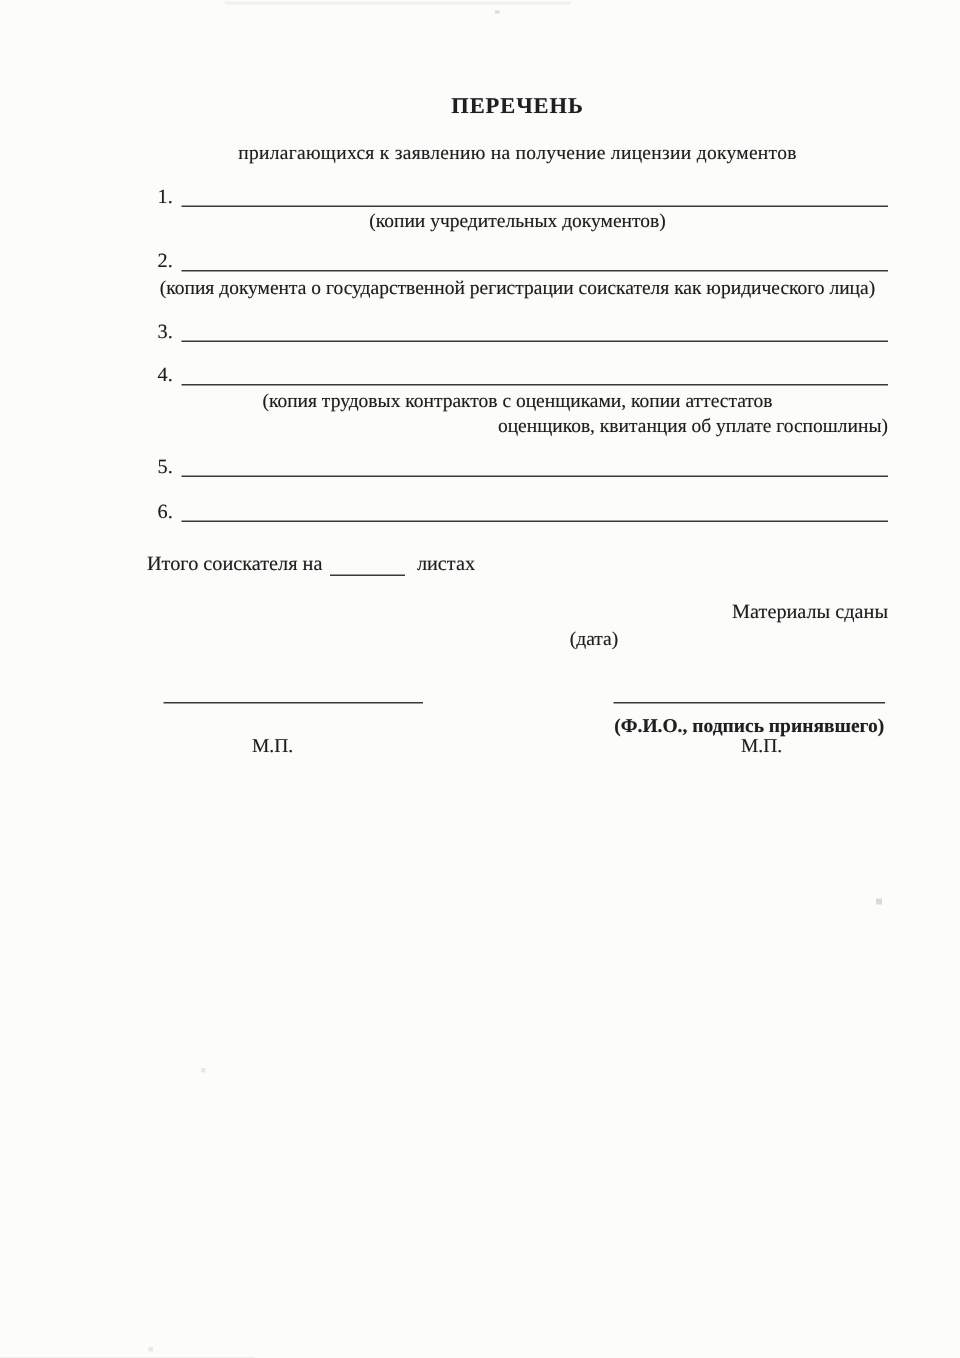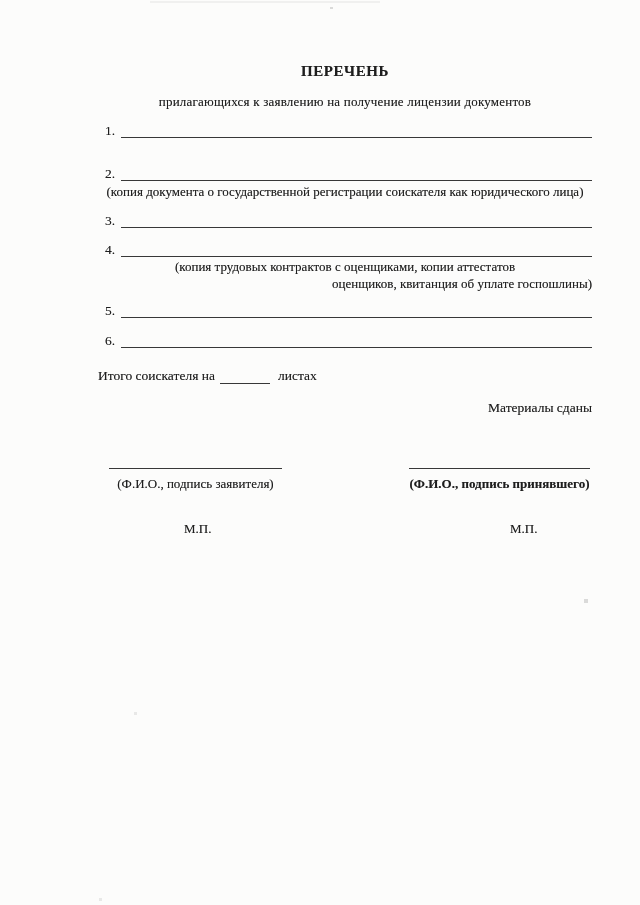--- a/index.html
+++ b/index.html
@@ -100,23 +100,22 @@
   .sig-block {
     top: 468px;
   }
   .sig-applicant { left: 109px; width: 173px; }
   .sig-receiver  { left: 409px; width: 181px; font-weight: bold; }
   .sig-line {
     height: 7px;
     border-top: 1px solid #383838;
   }
   .seal {
-    top: 521px;
+    top: 489px;
     font-size: 13px;
-    margin-left: 16px;
   }
   .seal-left  { left: 168px; }
   .seal-right { left: 494px; }
 
   .artifact {
     position: absolute;
     background: #9a9a9a;
     opacity: 0.35;
     pointer-events: none;
   }
@@ -132,20 +131,21 @@
   <div class="artifact" style="top:712px; left:134px; width:3px; height:3px; opacity:0.2;"></div>
   <div class="artifact" style="top:898px; left:99px; width:3px; height:3px; opacity:0.2;"></div>
 
   <div class="abs content-w center doc-title">ПЕРЕЧЕНЬ</div>
   <div class="abs content-w center doc-subtitle">прилагающихся к заявлению на получение лицензии документов</div>
 
   <div class="abs content-w item-row row-1">
     <span class="item-number">1.</span>
     <span class="fill-line"></span>
   </div>
+  <div class="abs content-w center caption cap-1">(копии учредительных документов)</div>
 
   <div class="abs content-w item-row row-2">
     <span class="item-number">2.</span>
     <span class="fill-line"></span>
   </div>
   <div class="abs content-w center caption cap-2">(копия документа о государственной регистрации соискателя как юридического лица)</div>
 
   <div class="abs content-w item-row row-3">
     <span class="item-number">3.</span>
     <span class="fill-line"></span>
@@ -171,24 +171,24 @@
   <div class="abs content-w totals-row">
     <span>Итого соискателя на</span>
     <span class="totals-blank"></span>
     <span>листах</span>
   </div>
 
   <div class="abs content-w submitted-row">
     <span>Материалы сданы</span>
     <span class="fill-line"></span>
   </div>
+  <div class="abs center caption date-caption">(дата)</div>
 
   <div class="abs sig-block sig-applicant">
     <div class="sig-line"></div>
-    <div class="center caption">(Ф.И.О., подпись заявителя)</div>
   </div>
   <div class="abs sig-block sig-receiver">
     <div class="sig-line"></div>
     <div class="center caption">(Ф.И.О., подпись принявшего)</div>
   </div>
 
   <div class="abs seal seal-left">М.П.</div>
   <div class="abs seal seal-right">М.П.</div>
 
 </div>

